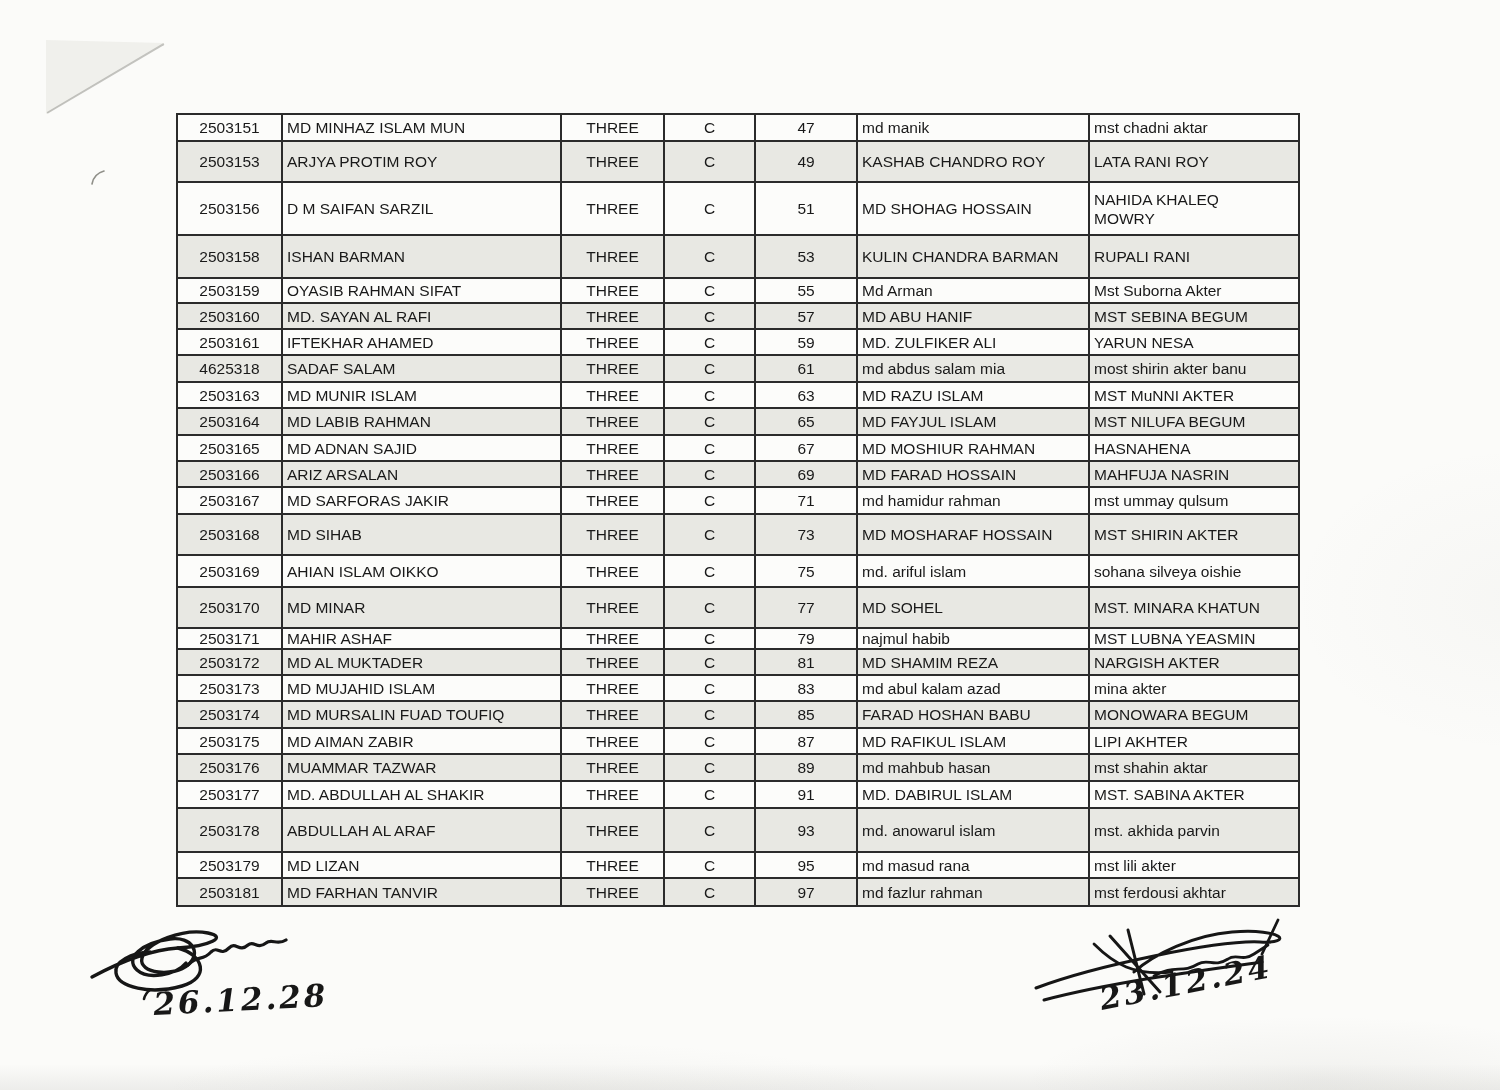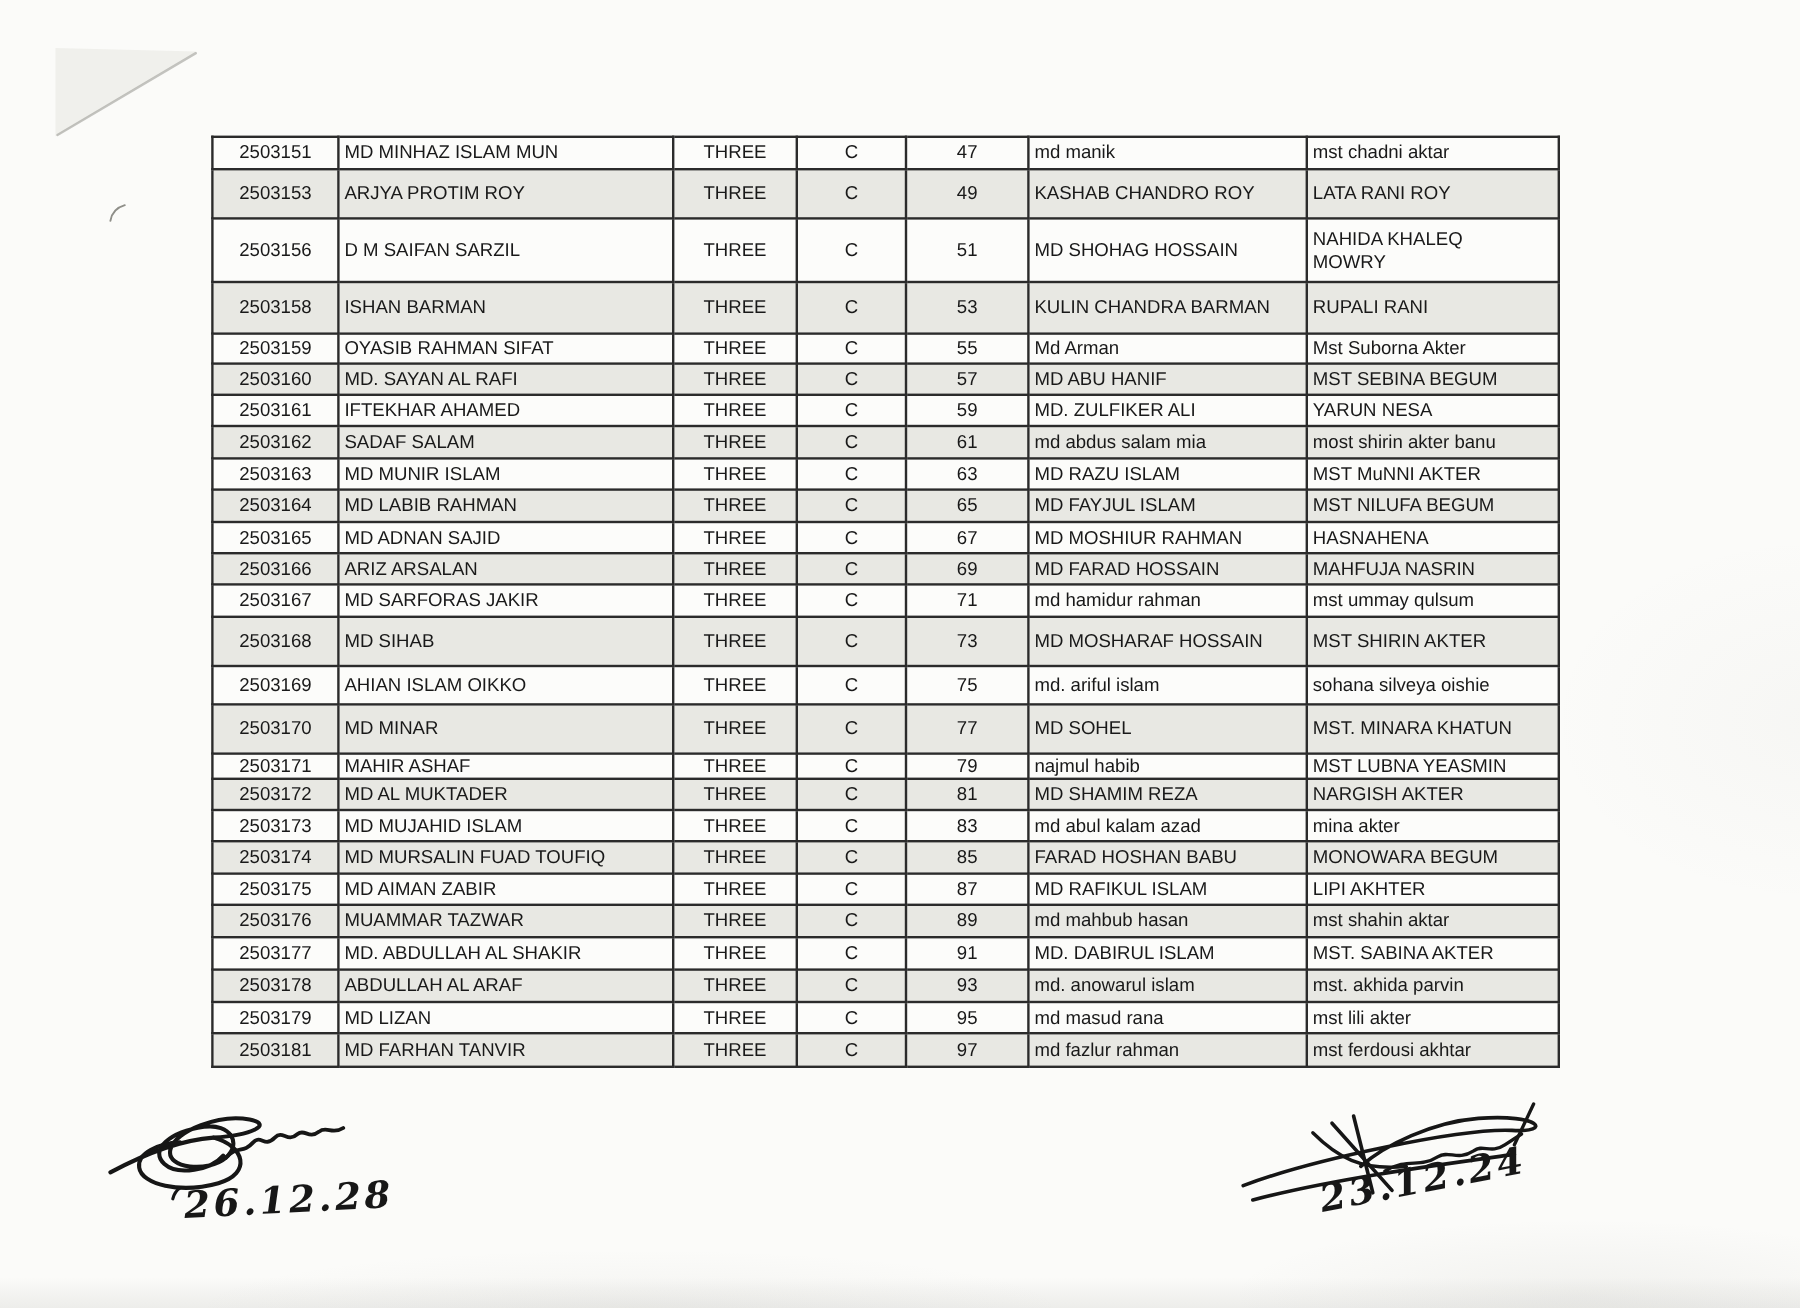--- a/index.html
+++ b/index.html
@@ -144,21 +144,21 @@
         <tr style="height: 26px; margin-left: 28px;">
       <td class="c-id">2503161</td>
       <td class="c-name">IFTEKHAR AHAMED</td>
       <td class="c-class">THREE</td>
       <td class="c-sec">C</td>
       <td class="c-roll">59</td>
       <td class="c-father">MD. ZULFIKER ALI</td>
       <td class="c-mother">YARUN NESA</td>
     </tr>
         <tr style="height: 27px;">
-      <td class="c-id">2503162</td>
+      <td class="c-id">4625318</td>
       <td class="c-name">SADAF SALAM</td>
       <td class="c-class">THREE</td>
       <td class="c-sec">C</td>
       <td class="c-roll">61</td>
       <td class="c-father">md abdus salam mia</td>
       <td class="c-mother">most shirin akter banu</td>
     </tr>
         <tr style="height: 26px;">
       <td class="c-id">2503163</td>
       <td class="c-name">MD MUNIR ISLAM</td>
@@ -287,21 +287,21 @@
     </tr>
         <tr style="height: 27px;">
       <td class="c-id">2503177</td>
       <td class="c-name">MD. ABDULLAH AL SHAKIR</td>
       <td class="c-class">THREE</td>
       <td class="c-sec">C</td>
       <td class="c-roll">91</td>
       <td class="c-father">MD. DABIRUL ISLAM</td>
       <td class="c-mother">MST. SABINA AKTER</td>
     </tr>
-        <tr style="height: 27px;">
+        <tr style="height: 44px;">
       <td class="c-id">2503178</td>
       <td class="c-name">ABDULLAH AL ARAF</td>
       <td class="c-class">THREE</td>
       <td class="c-sec">C</td>
       <td class="c-roll">93</td>
       <td class="c-father">md. anowarul islam</td>
       <td class="c-mother">mst. akhida parvin</td>
     </tr>
         <tr style="height: 26px;">
       <td class="c-id">2503179</td>

